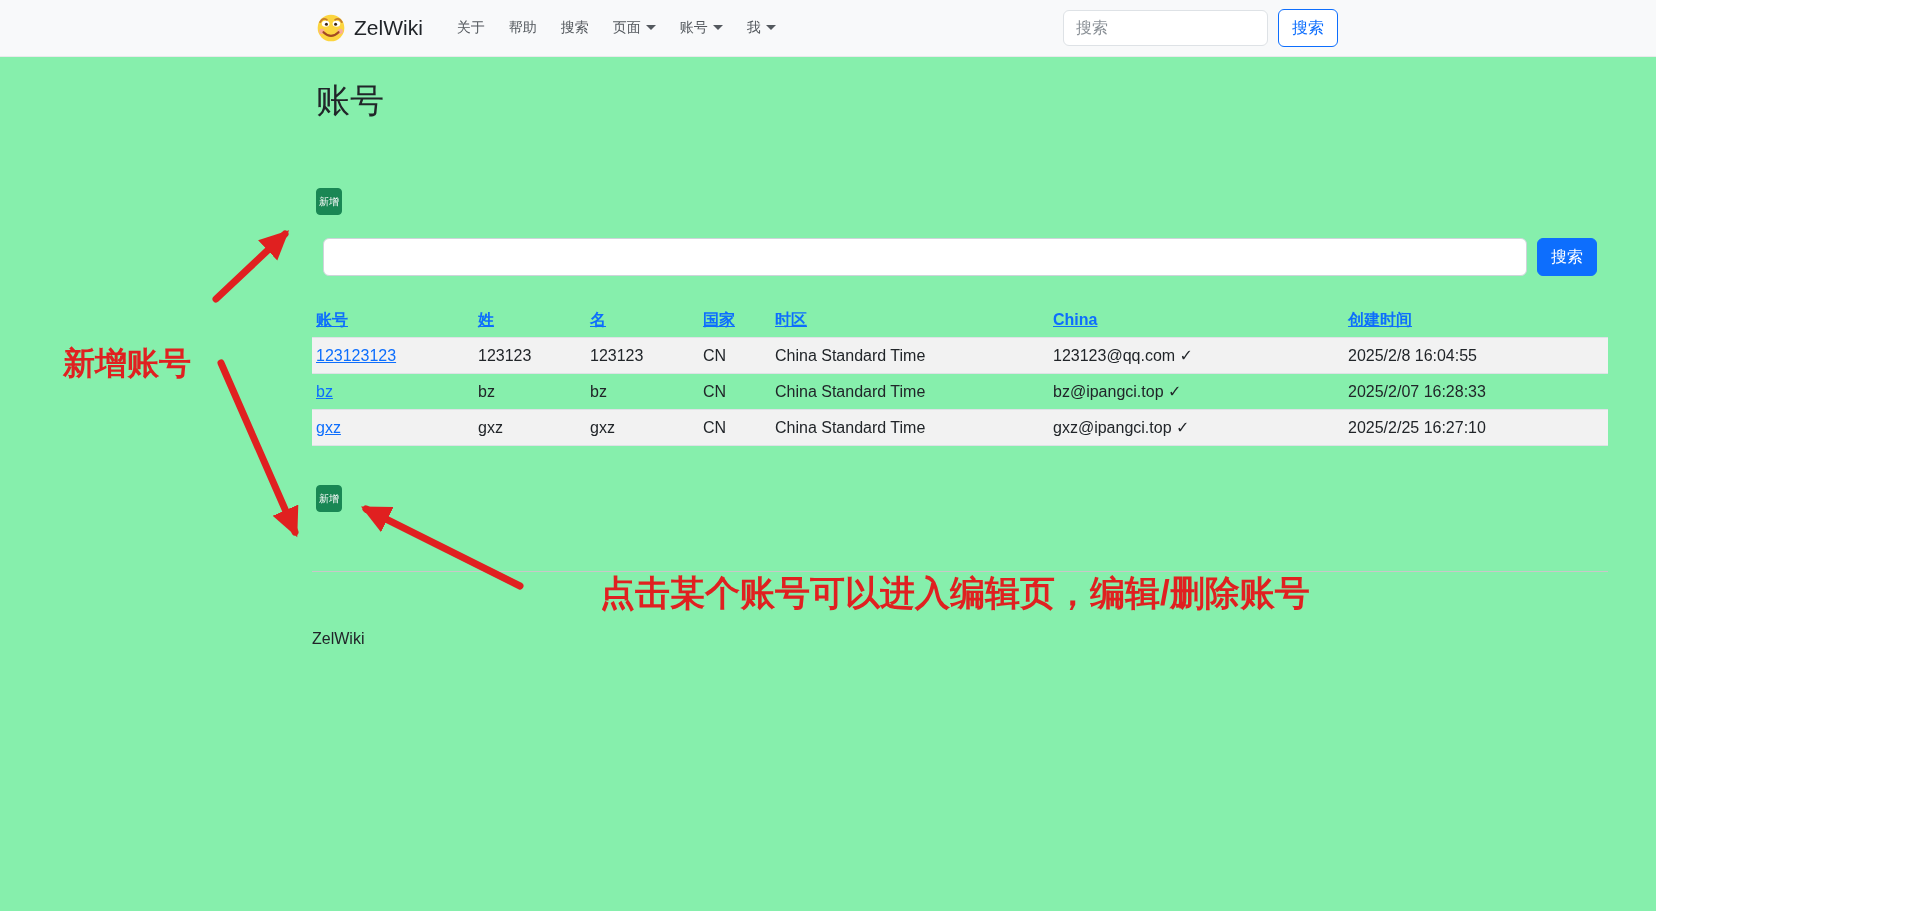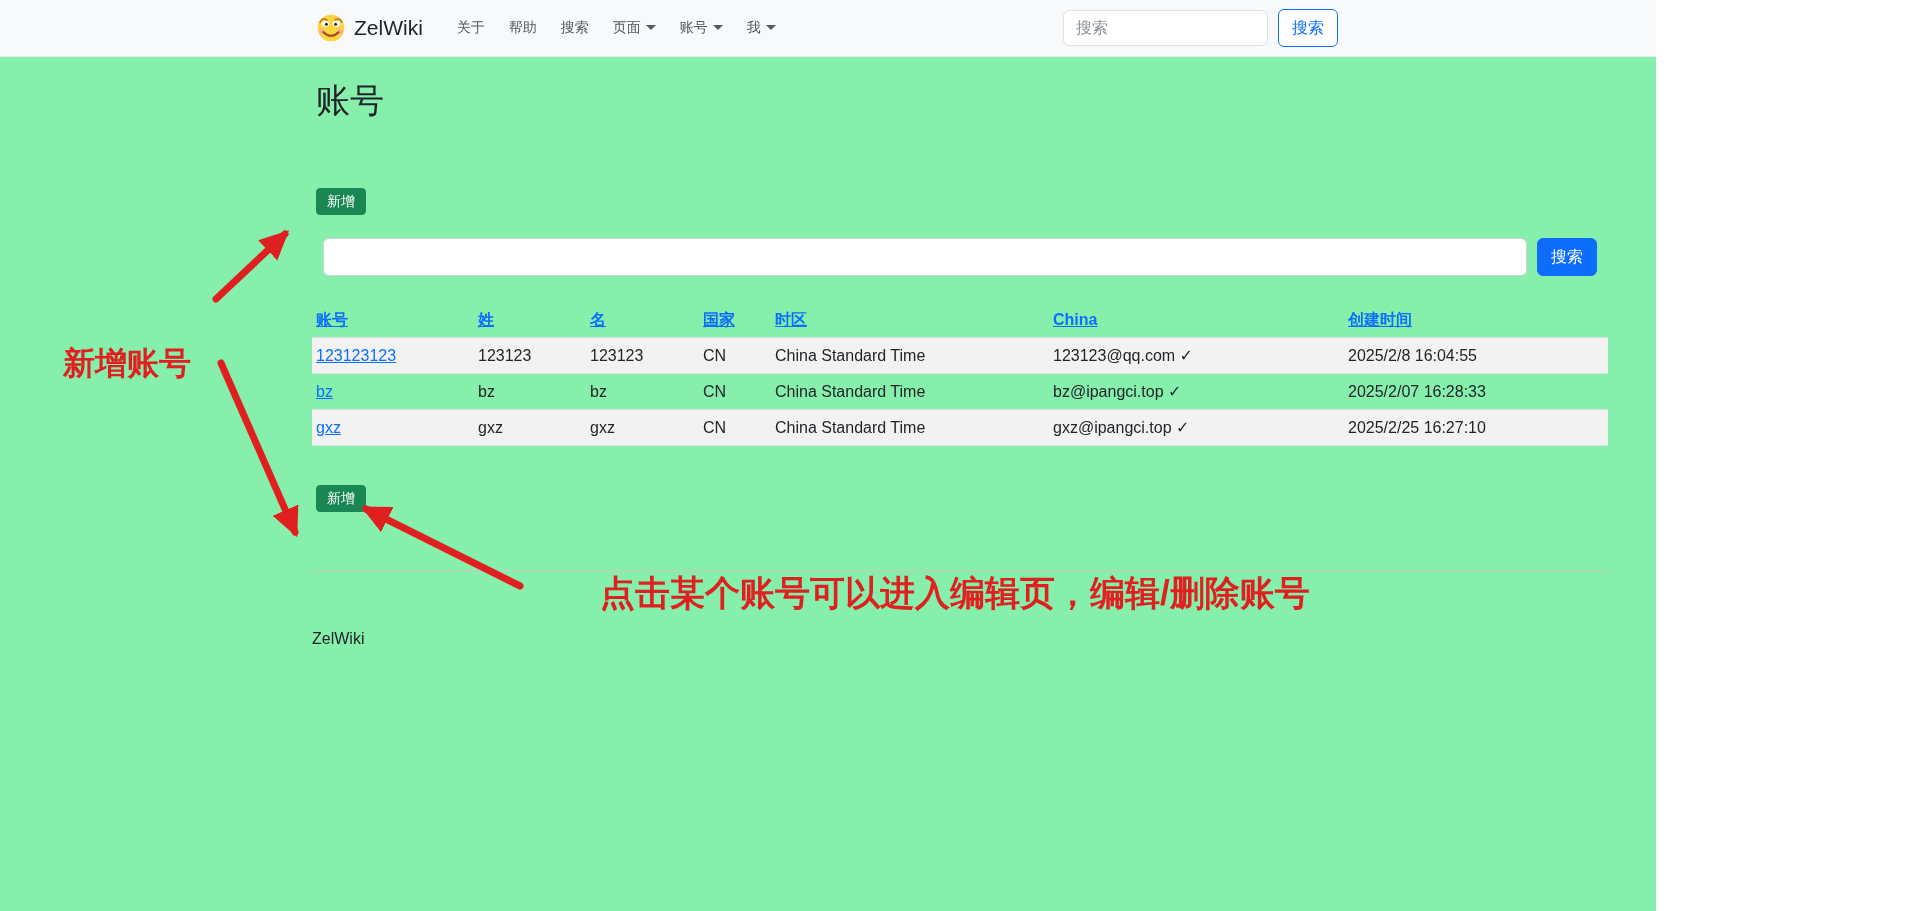--- a/index.html
+++ b/index.html
@@ -92,22 +92,22 @@
   }
   h1.page-title {
     margin: 24px 0 0 4px;
     font-size: 34px;
     font-weight: 500;
     line-height: 39px;
   }
   .btn-success {
     display: inline-block;
     margin: 0;
-    padding: 4px 10px;
-    font-size: 14px;
+    padding: 4px 2px;
+    font-size: 10px;
     line-height: 17px;
     color: #fff;
     background: #198754;
     border: 1px solid #198754;
     border-radius: 4px;
     cursor: pointer;
     font-family: inherit;
   }
   .add-top { margin: 68px 0 0 4px; }
   .add-bottom { margin: 39px 0 0 4px; }

